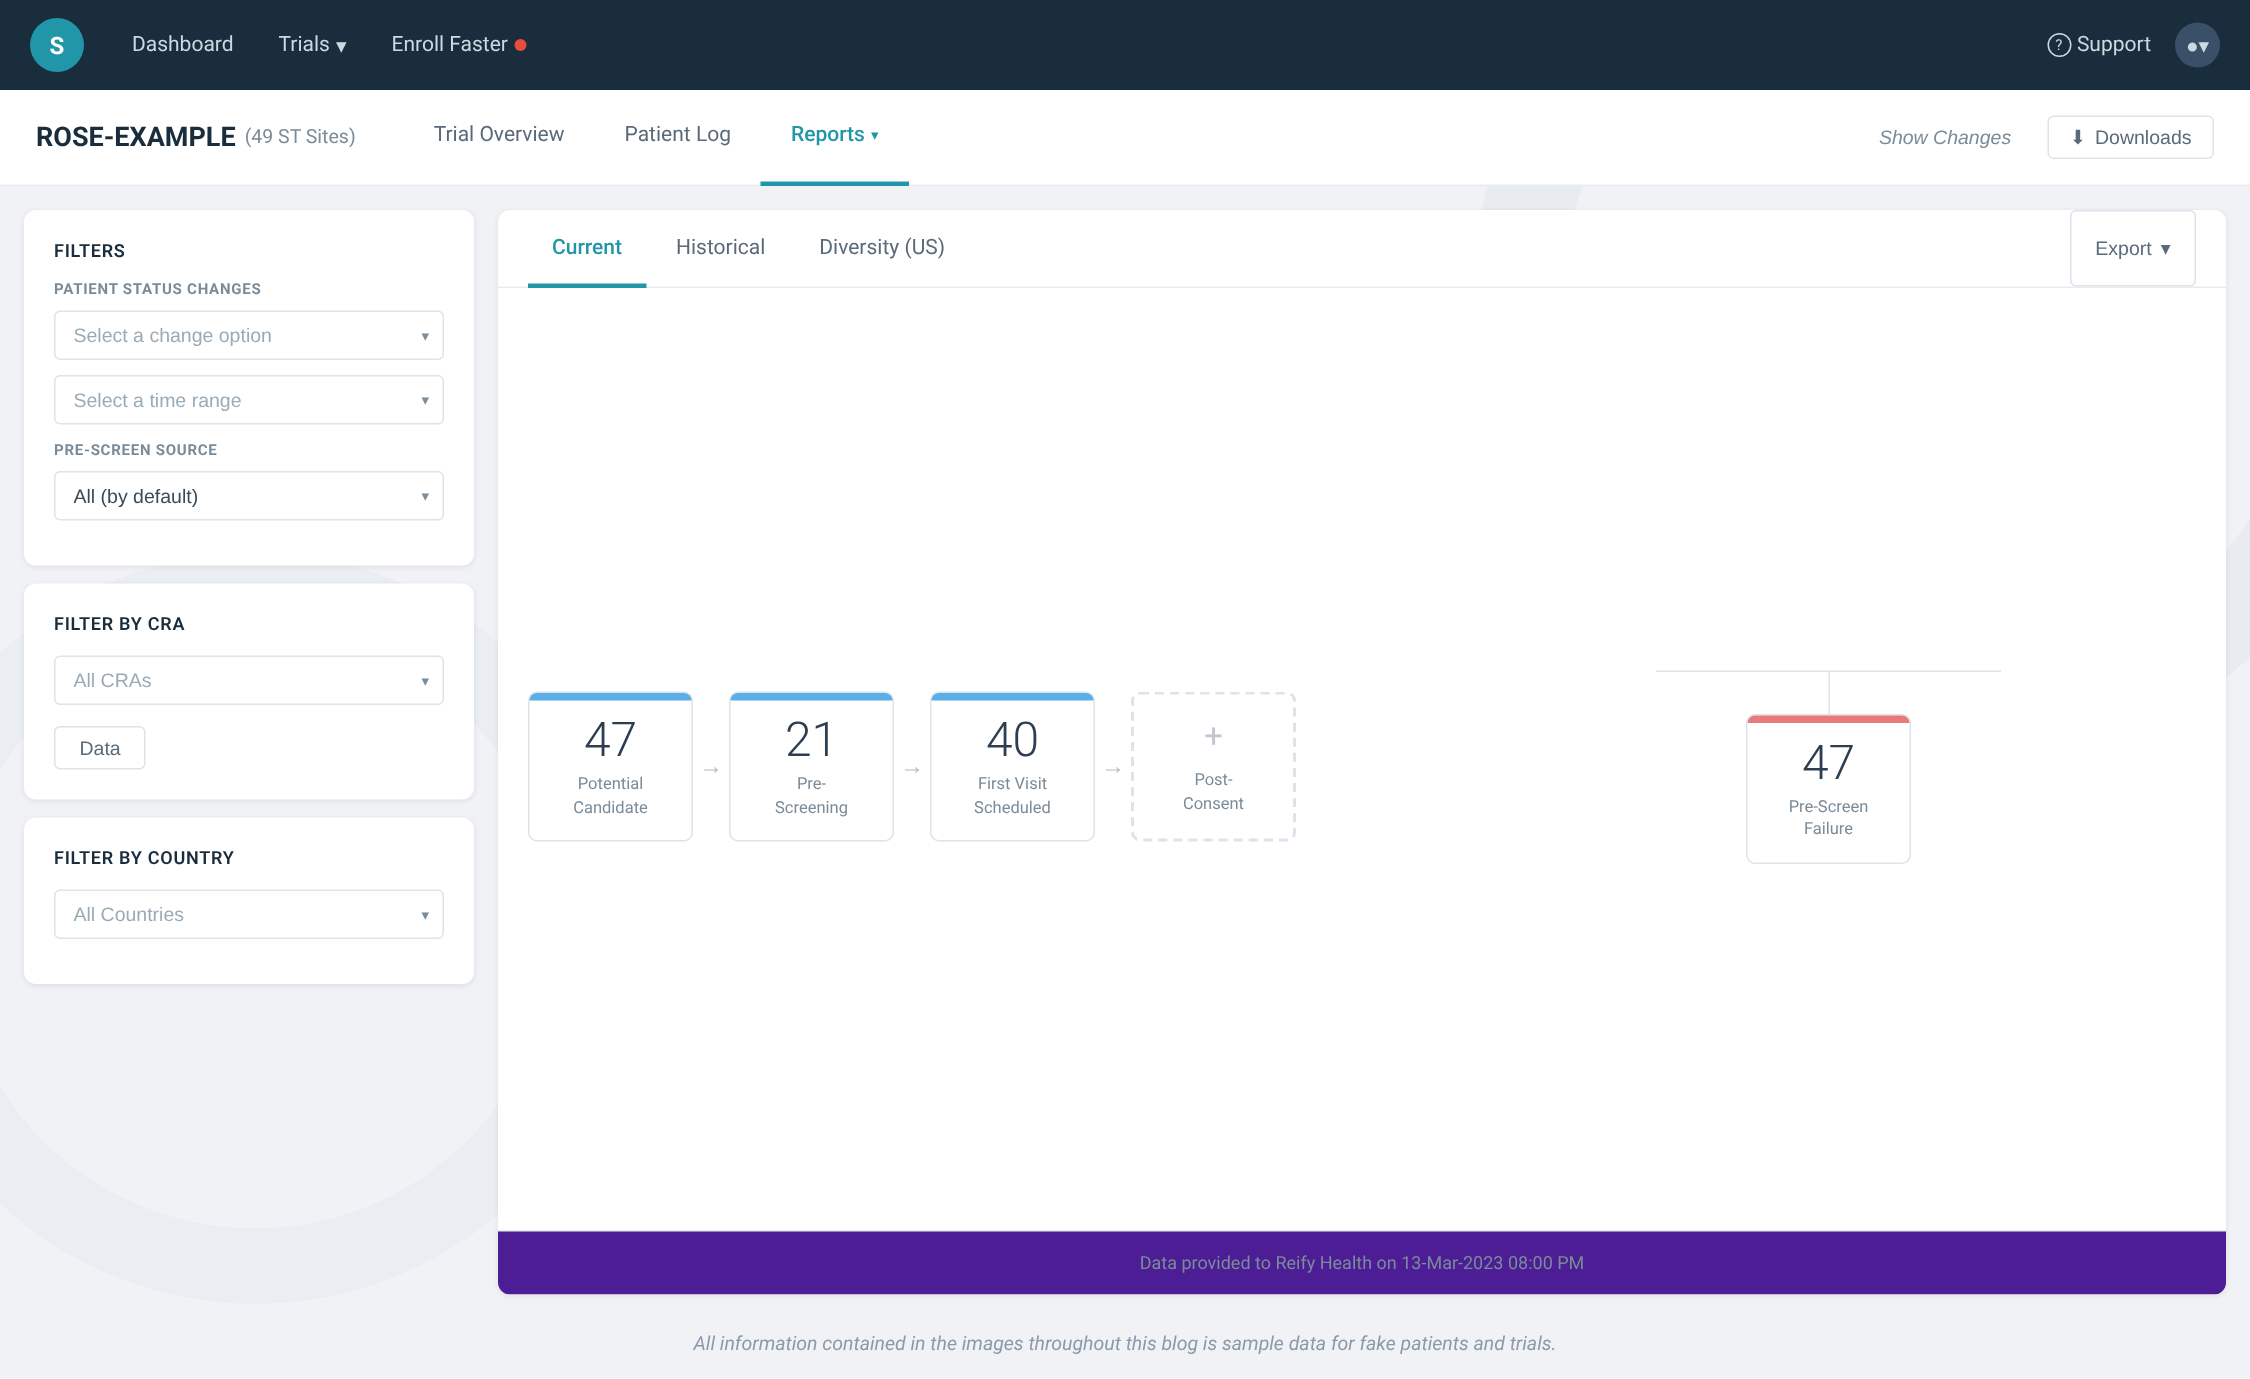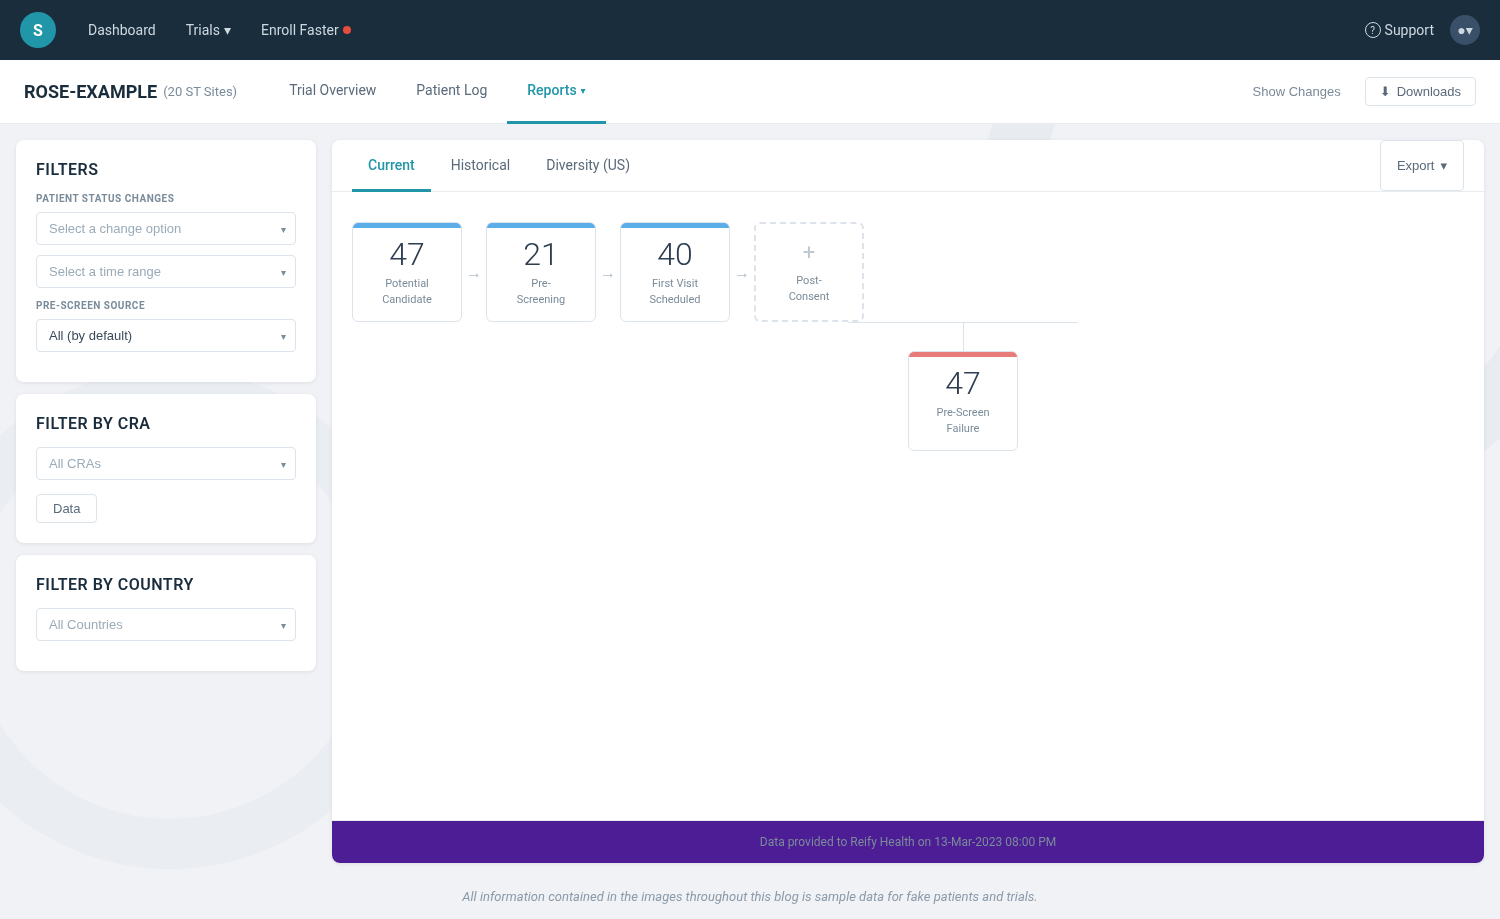--- a/index.html
+++ b/index.html
@@ -91,21 +91,21 @@
       display: flex; align-items: center;
       cursor: pointer;
       border-bottom: 3px solid transparent;
       text-decoration: none;
     }
     .sub-nav-item.active { color: #2196a8; border-bottom: 3px solid #2196a8; font-weight: 500; }
     .sub-nav-item .chevron { font-size: 10px; margin-left: 4px; }
     .sub-header-right { display: flex; align-items: center; gap: 12px; margin-left: auto; }
     .show-changes-btn {
       font-size: 13px; color: #7a8b99; cursor: pointer; padding: 6px 12px;
-      border-radius: 4px; border: none; background: none;
+      border-radius: 4px; border: none; background: none; font-style: italic;
     }
     .downloads-btn {
       font-size: 13px; color: #5a6a7a; cursor: pointer;
       padding: 6px 14px; border-radius: 4px; border: 1px solid #dde3ea;
       background: white; display: flex; align-items: center; gap: 6px;
     }
 
     
     .main-layout {
       display: flex;
@@ -124,21 +124,21 @@
       flex-direction: column;
       gap: 12px;
     }
     .filter-card {
       background: white;
       border-radius: 8px;
       padding: 20px;
       box-shadow: 0 1px 4px rgba(0,0,0,0.08);
     }
     .filter-title {
-      font-size: 16px;
+      font-size: 12px;
       font-weight: 600;
       color: #1a2d3d;
       margin-bottom: 14px;
       text-transform: uppercase;
       letter-spacing: 0.5px;
     }
     .filter-section-title {
       font-size: 10px;
       font-weight: 700;
       color: #7a8b99;
@@ -221,22 +221,22 @@
       background: white;
       cursor: pointer;
       display: flex; align-items: center; gap: 6px;
     }
 
     
     .flow-area {
       flex: 1;
       padding: 30px 20px 20px;
       display: flex;
-      flex-direction: column;
-      align-items: flex-start;
+      flex-direction: row;
+      align-items: center;
     }
     .flow-row {
       display: flex;
       align-items: center;
       gap: 0;
     }
     .flow-card {
       width: 110px;
       min-height: 100px;
       border: 1px solid #dde3ea;
@@ -342,21 +342,21 @@
     </span>
     <div class="nav-avatar">
       <span>●</span>
       <span>▾</span>
     </div>
   </div>
 </nav>
 
 <div class="sub-header">
   <span class="trial-title">ROSE-EXAMPLE</span>
-  <span class="trial-sites">(20 ST Sites)</span>
+  <span class="trial-sites">(49 ST Sites)</span>
   <nav class="sub-nav">
     <a class="sub-nav-item">
       <span>Trial Overview</span>
     </a>
     <a class="sub-nav-item">
       <span>Patient Log</span>
     </a>
     <a class="sub-nav-item active">
       <span>Reports</span>
       <span class="chevron">▾</span>

